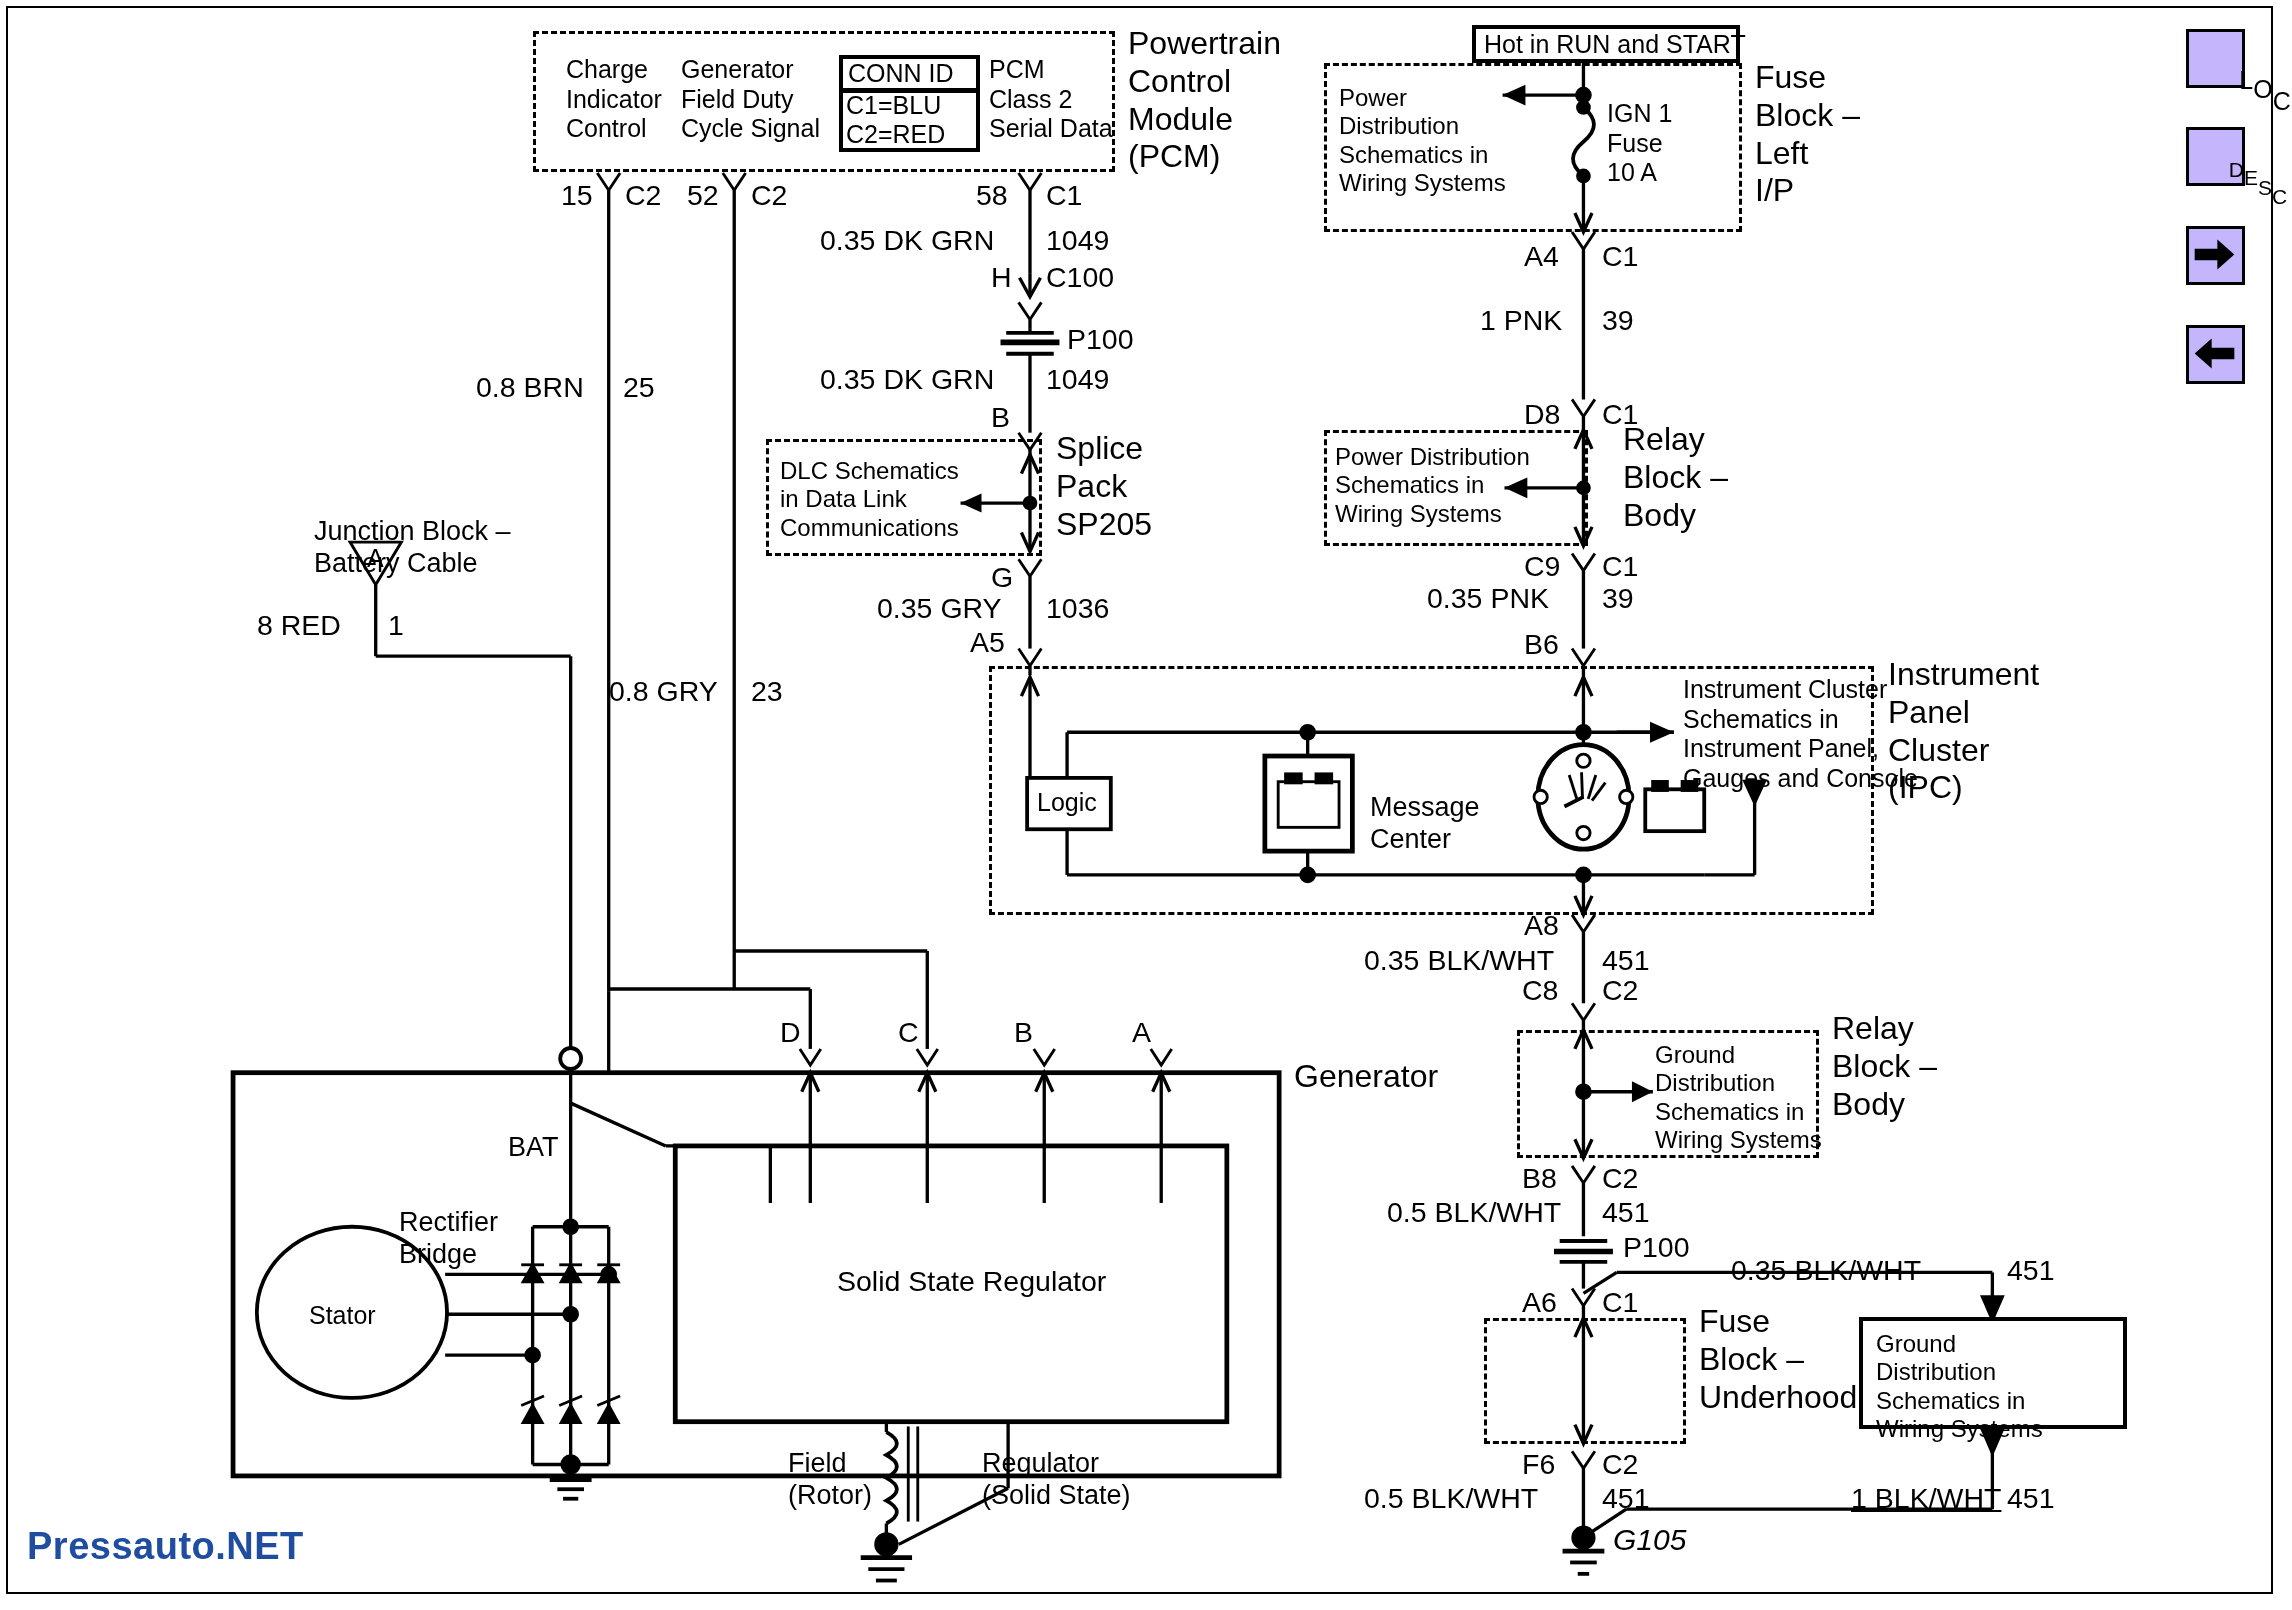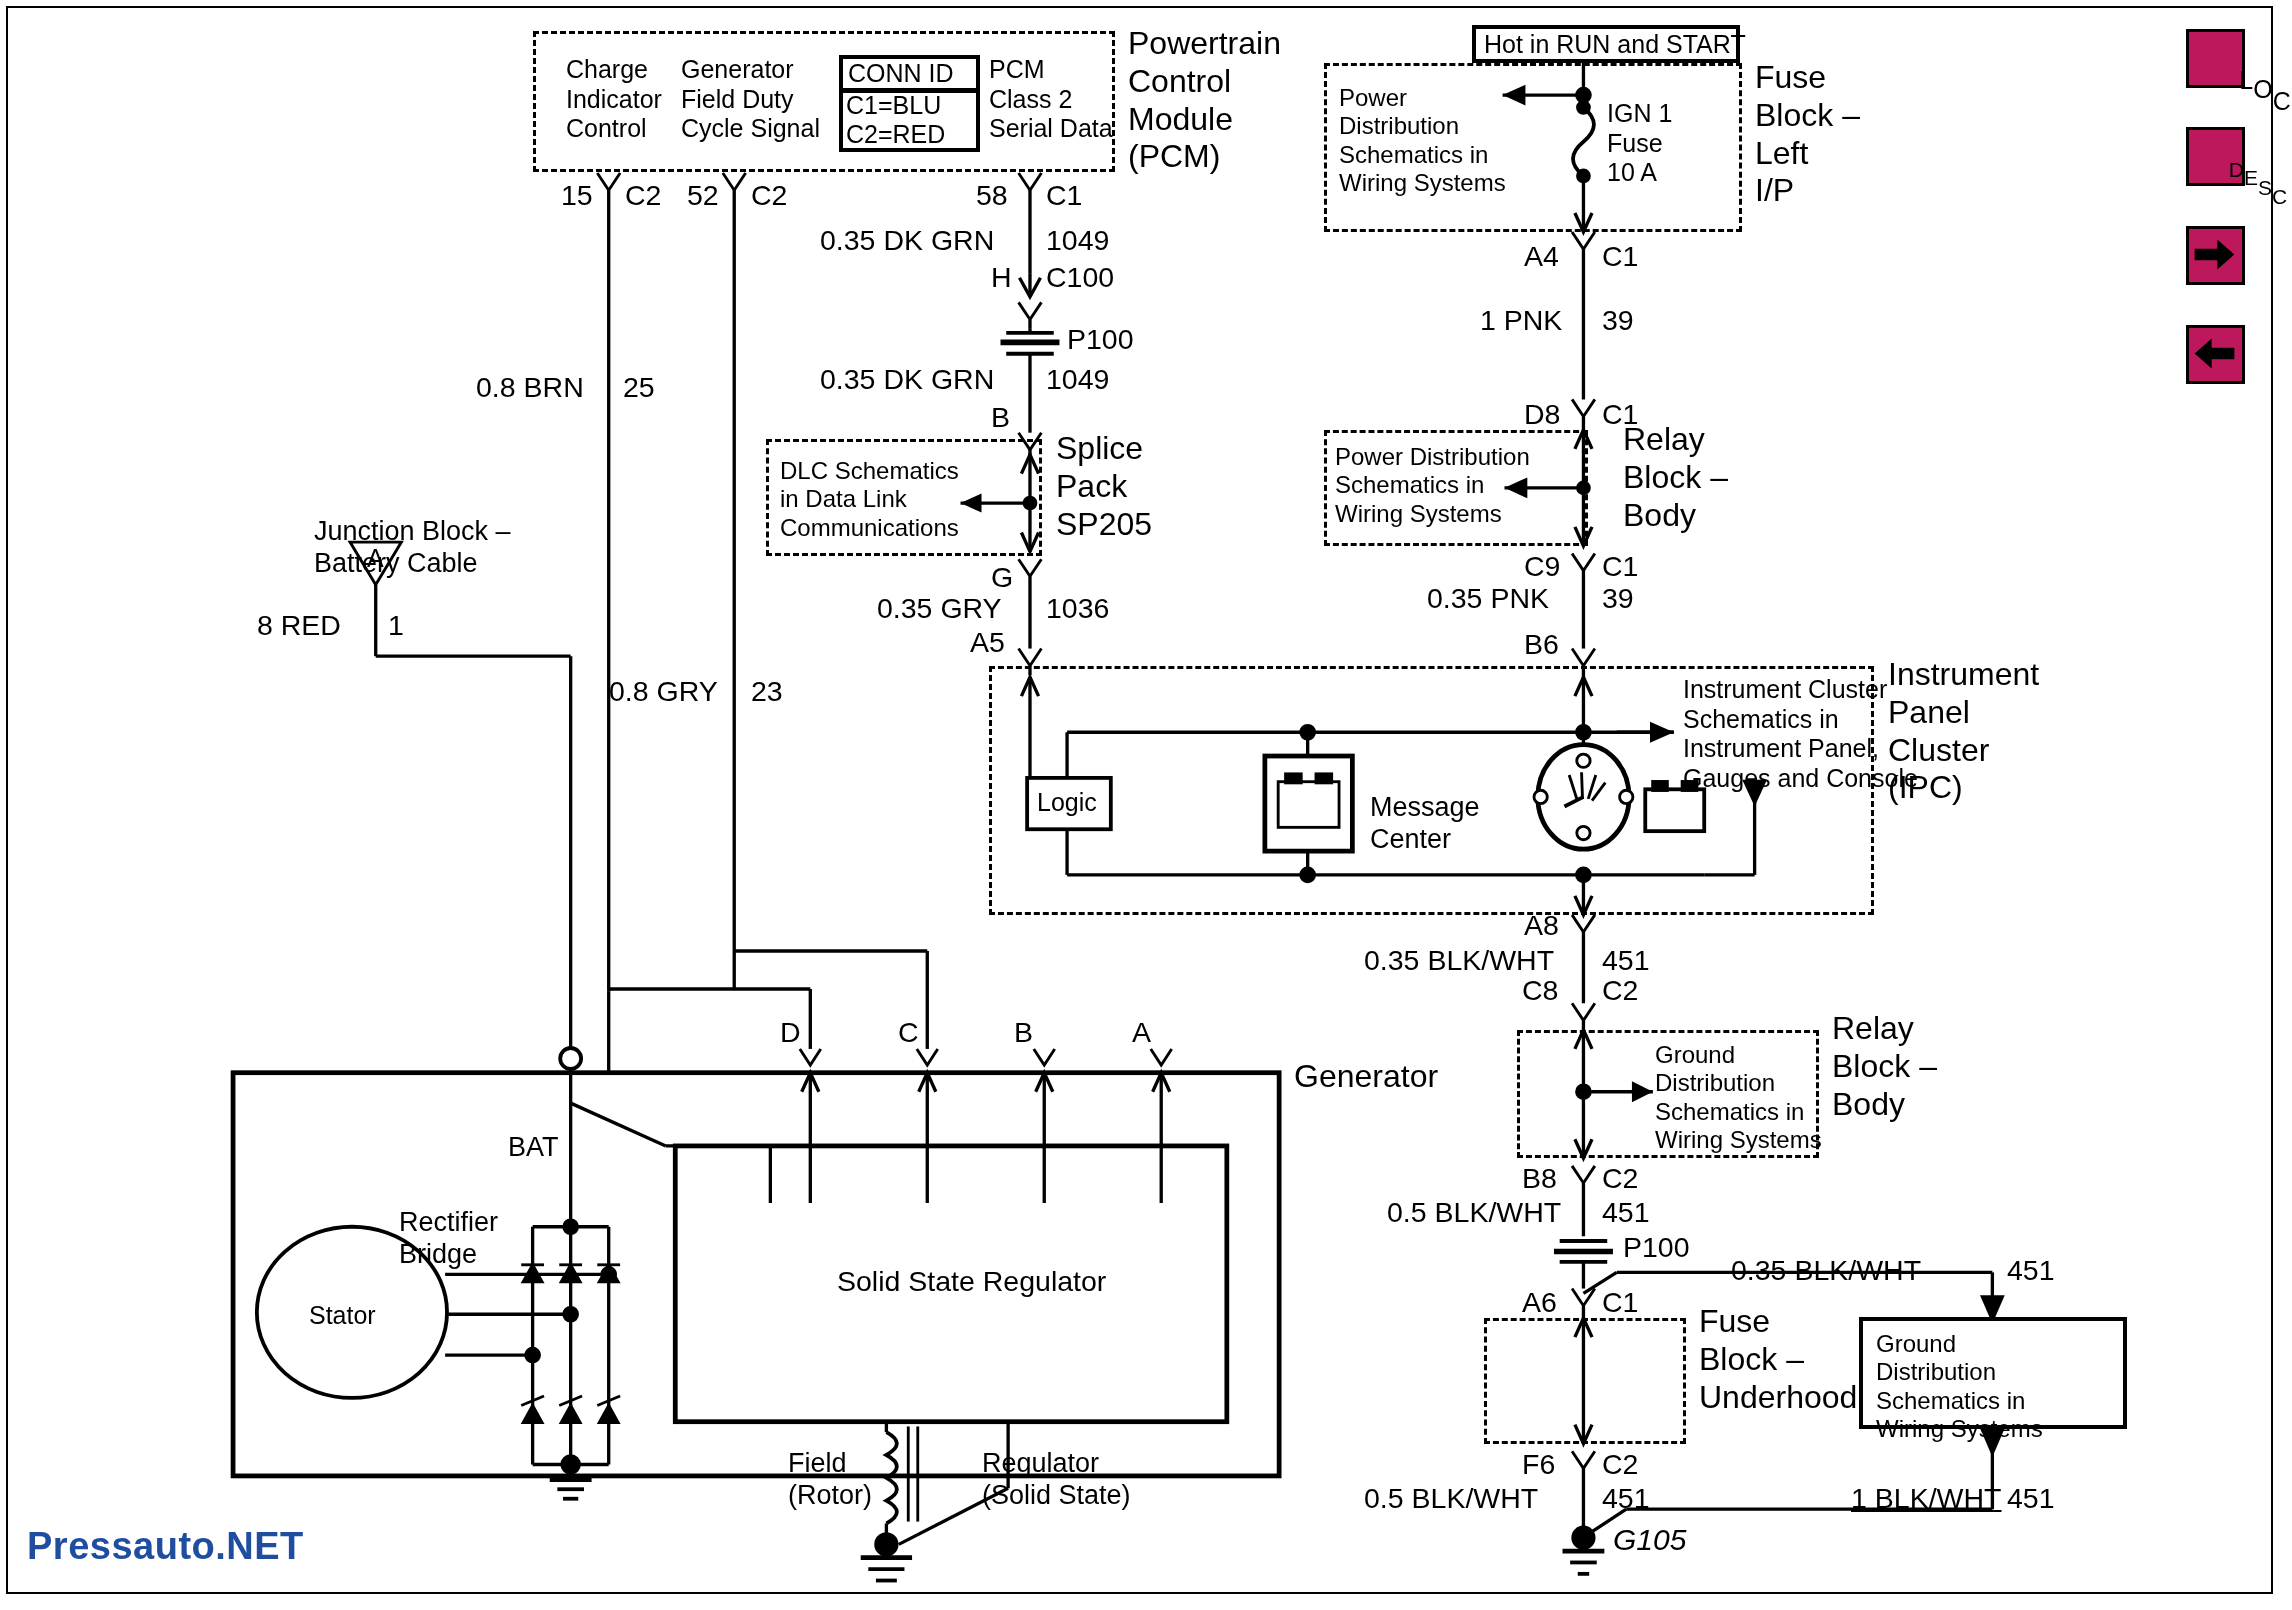--- a/index.html
+++ b/index.html
@@ -22,21 +22,21 @@
   .f24{font-size:24px;}
   .f22{font-size:21px;}
   .f30{font-size:28.5px;}
   .f34{font-size:32px;}
   .hl4{position:absolute;background:#000;height:4.8px;}
   
   .dbox{position:absolute;border:3.8px dashed #000;box-sizing:border-box;}
   .sbox4{position:absolute;border:4.8px solid #000;box-sizing:border-box;background:#fff;}
   .navbtn{
     position:absolute;width:59px;height:59px;
-    border:3.8px solid #000;box-sizing:border-box;background:#be185d;
+    border:3.8px solid #000;box-sizing:border-box;background:#c4b5fd;
   }
   .wm{position:absolute;left:27px;top:1525px;font-size:38px;color:#1f4ea1;font-weight:bold;letter-spacing:0.5px;}
   svg{position:absolute;overflow:visible;}
   .ovl{position:absolute;left:0;top:0;width:2292px;height:1610px;pointer-events:none;}
 </style>
 </head>
 <body>
 
 <div id="page">
   <div id="frame"></div>

